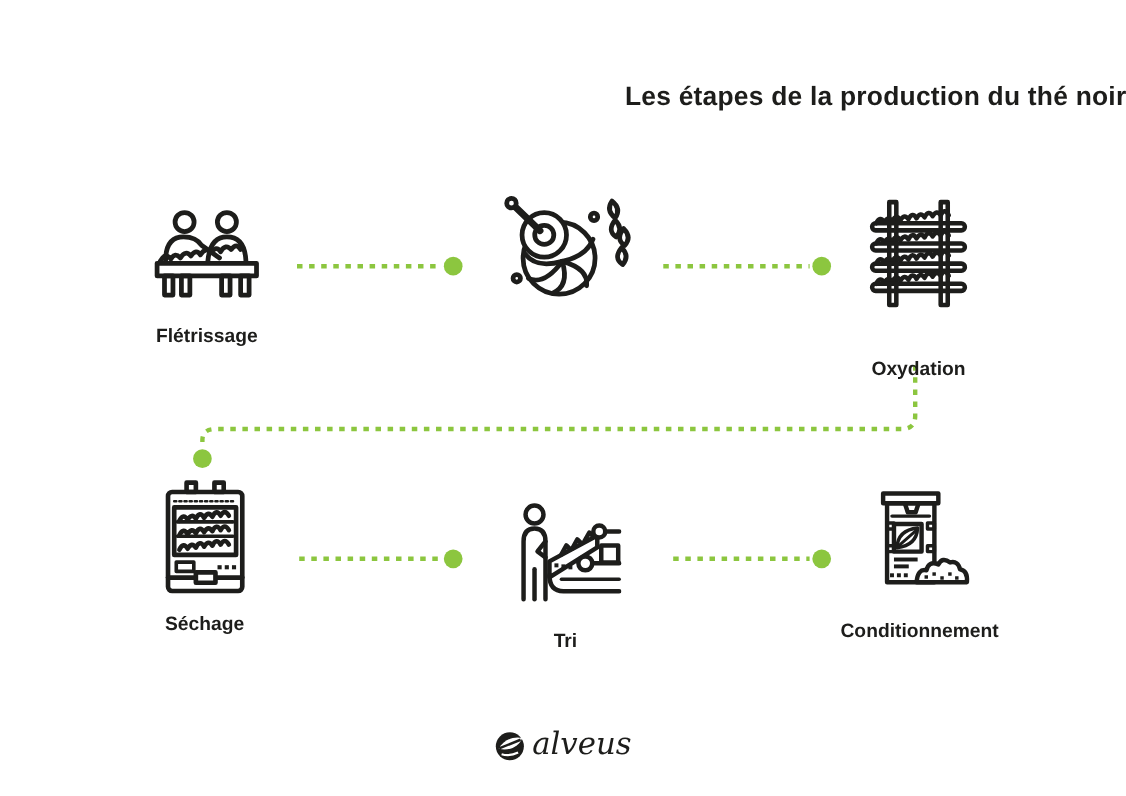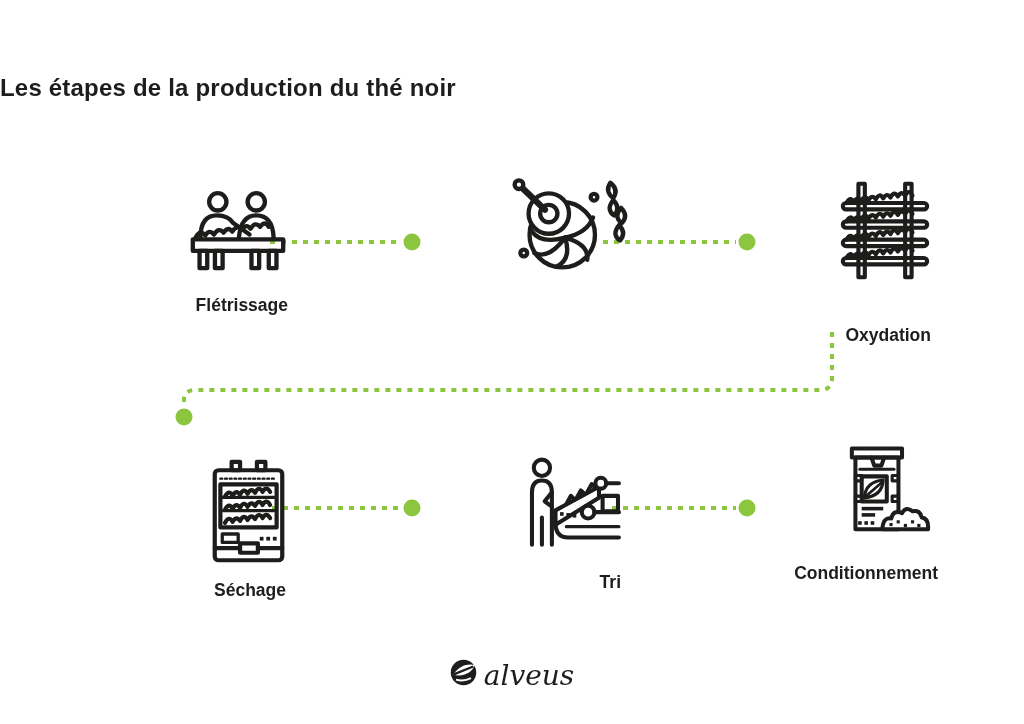--- a/index.html
+++ b/index.html
@@ -13,50 +13,50 @@
     position:relative;
     width:1024px;height:724px;
     background:var(--background);
     overflow:hidden;
     font-family:"Liberation Sans",sans-serif;
     color:var(--ink);
     margin:0 auto;
   }
   .title{
     position:absolute;left:0;right:0;top:74px;
-    text-align:left;
+    text-align:right;
     font-size:24px;font-weight:700;
     letter-spacing:.2px;
     color:var(--ink);
   }
   .connectors{
     position:absolute;inset:0;width:1024px;height:724px;
     pointer-events:none;
   }
   .connectors .dash{
     fill:none;stroke:var(--accent);
     stroke-width:4;stroke-dasharray:5 6;stroke-linecap:butt;
   }
   .connectors .dot{fill:var(--accent);}
   .stage{
     position:absolute;
-    display:flex;flex-direction:column;align-items:flex-end;
+    display:flex;flex-direction:column;align-items:center;
   }
   .stage .icon{color:var(--ink);line-height:0;}
   .stage figcaption{
     margin-top:11px;
     font-size:17.5px;font-weight:700;
     line-height:1.46;
     text-align:center;
     white-space:pre-line;
     color:var(--ink);
   }
   .footer-logo{
     position:absolute;left:0;right:0;top:659px;
-    display:flex;justify-content:center;align-items:flex-start;gap:7px;
+    display:flex;justify-content:center;align-items:flex-end;gap:7px;
   }
   .footer-logo .mark{line-height:0;color:var(--ink);}
   .footer-logo .brand-text{
     font-family:"DejaVu Serif","Liberation Serif",serif;
     font-style:italic;font-size:28px;font-weight:500;
     color:var(--ink);
   }
 </style>
 </head>
 <body>
@@ -140,21 +140,21 @@
         <rect x="4" y="44" width="92" height="7" rx="3.5"></rect>
         <path d="M8,64 q4,-8 8,-1 q4,-7 8,-1 q4,-8 8,-1 q4,-7 8,-1 q4,-8 8,-1 q4,-7 8,-1 q4,-8 8,-1 q4,-7 8,-1 q4,-8 8,0"></path>
         <rect x="4" y="64" width="92" height="7" rx="3.5"></rect>
         <path d="M8,84 q4,-8 8,-1 q4,-7 8,-1 q4,-8 8,-1 q4,-7 8,-1 q4,-8 8,-1 q4,-7 8,-1 q4,-8 8,-1 q4,-7 8,-1 q4,-8 8,0"></path>
         <rect x="4" y="84" width="92" height="7" rx="3.5"></rect>
       </svg>
     </div>
     <figcaption>Oxydation</figcaption>
   </figure>
 
-  <figure class="stage" style="left:86px;top:459px;width:200px;">
+  <figure class="stage" style="left:86px;top:436px;width:200px;">
     <div class="icon">
       <svg width="75" height="105" viewBox="0 0 80 112" fill="none" stroke="currentColor" stroke-width="4.5" stroke-linecap="round" stroke-linejoin="round">
         <rect x="22" y="3" width="9" height="9"></rect>
         <rect x="49" y="3" width="9" height="9"></rect>
         <rect x="4" y="12" width="72" height="96" rx="4"></rect>
         <line x1="10" y1="21" x2="70" y2="21" stroke-width="2.5" stroke-dasharray="2 3"></line>
         <rect x="10" y="27" width="60" height="46"></rect>
         <path d="M15,40 q4,-8 8,-1 q4,-7 8,-1 q4,-8 8,-1 q4,-7 8,-1 q4,-8 8,-1 q4,-7 8,0"></path>
         <line x1="13" y1="41" x2="67" y2="41" stroke-width="3.5"></line>
         <path d="M15,54 q4,-8 8,-1 q4,-7 8,-1 q4,-8 8,-1 q4,-7 8,-1 q4,-8 8,-1 q4,-7 8,0"></path>

